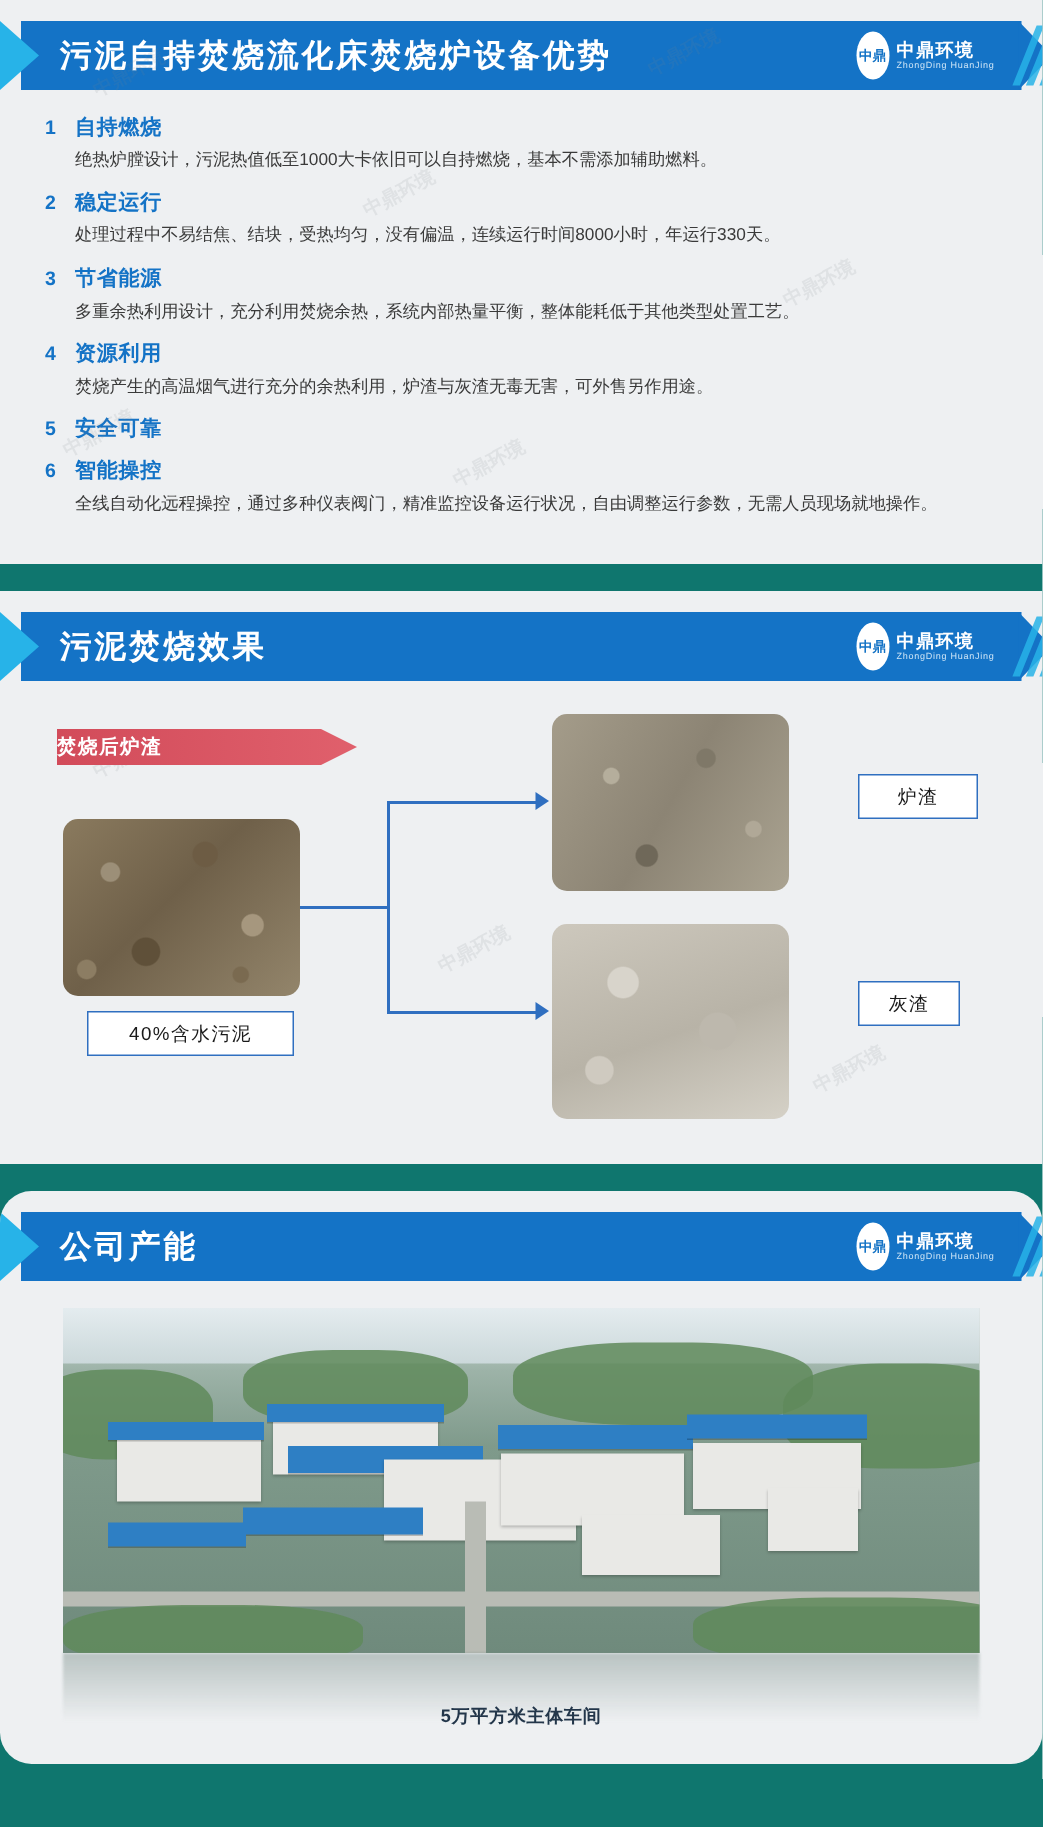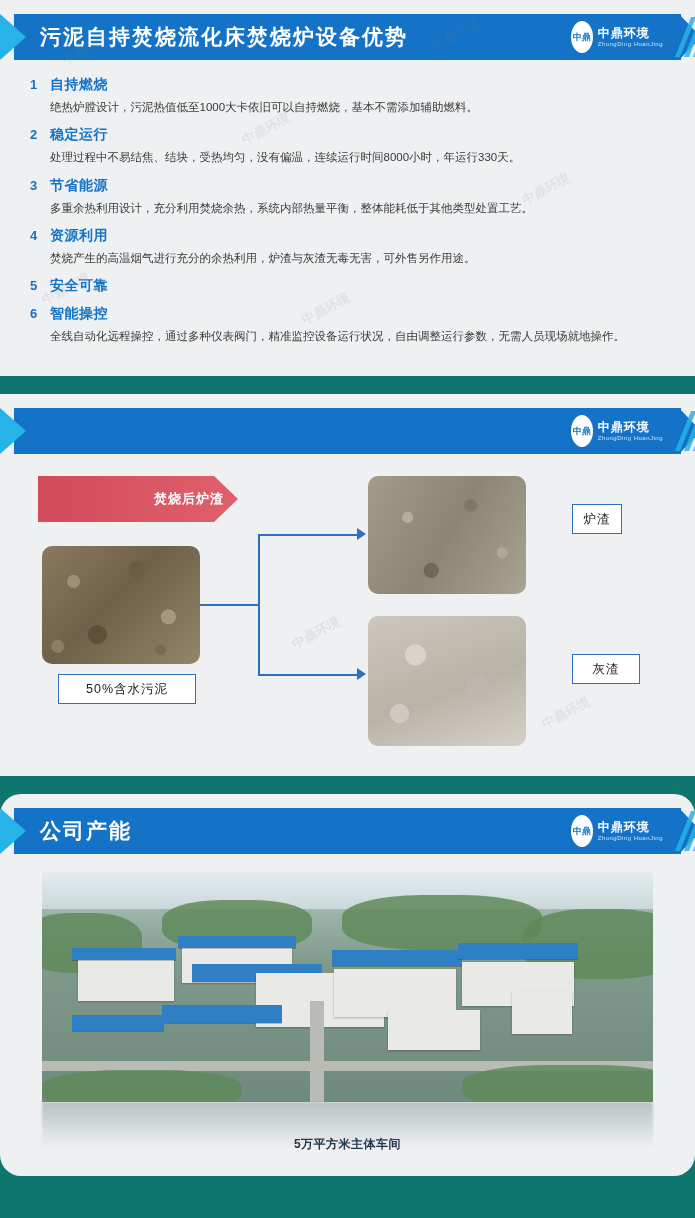--- a/index.html
+++ b/index.html
@@ -127,25 +127,25 @@
     transform: rotate(-28deg);
     pointer-events: none;
     white-space: nowrap;
     font-weight: bold;
   }
 
   
   .eff-body { position: relative; height: 320px; }
   .red-arrow {
     position: absolute;
-    left: 38px; top: 22px;
-    width: 200px; height: 46px;
+    left: 38px; top: 32px;
+    width: 200px; height: 24px;
     background: linear-gradient(90deg,#d24b5a 0%, #e0606c 100%);
     clip-path: polygon(0 0, 88% 0, 100% 50%, 88% 100%, 0 100%);
-    display: flex; align-items: center; justify-content: flex-end;
+    display: flex; align-items: center; justify-content: flex-start;
   }
   .red-arrow span {
     color: #ffffff; font-size: 13px; font-weight: bold; letter-spacing: 1px;
     margin-right: 14px;
   }
   .photo {
     position: absolute;
     border-radius: 10px;
     overflow: hidden;
     background: #8a8274;
@@ -181,21 +181,21 @@
   .label-box {
     position: absolute;
     border: 1px solid #2f6fc0;
     background: #ffffff;
     color: #1a1a1a;
     font-size: 12.5px;
     display: flex; align-items: center; justify-content: center;
     letter-spacing: 1px;
   }
   .lb-sludge { left: 58px; top: 220px; width: 138px; height: 30px; }
-  .lb-slag   { left: 572px; top: 50px; width: 50px; height: 30px; }
+  .lb-slag   { left: 572px; top: 62px; width: 80px; height: 30px; }
   .lb-ash    { left: 572px; top: 200px; width: 68px; height: 30px; }
   .conn { position: absolute; background: #2f6fc0; }
   .tri {
     position: absolute;
     width: 0; height: 0;
     border-top: 6px solid transparent;
     border-bottom: 6px solid transparent;
     border-left: 9px solid #2f6fc0;
   }
 
@@ -326,20 +326,21 @@
           <span class="adv-title">智能操控</span>
         </div>
         <div class="adv-desc">全线自动化远程操控，通过多种仪表阀门，精准监控设备运行状况，自由调整运行参数，无需人员现场就地操作。</div>
       </div>
     </div>
   </section>
 
   <section class="slide" style="height:382px;">
     <div class="hdr">
       <div class="hdr-arrow-left"></div>
+      <div class="hdr-title">污泥焚烧效果</div>
       <div class="hdr-arrow-right"></div>
       <div class="hdr-stripes">
           <i></i>
           <i></i>
           <i></i>
         </div>
       <div class="logo">
         <div class="logo-mark">中鼎</div>
         <div class="logo-txt">
           <span class="logo-cn">中鼎环境</span>
@@ -361,21 +362,21 @@
       <div class="photo ph-slag"></div>
       <div class="photo ph-ash"></div>
 
       <div class="conn" style="left:200px; top:150px; width:60px; height:2px;"></div>
       <div class="conn" style="left:258px; top:80px; width:2px; height:142px;"></div>
       <div class="conn" style="left:258px; top:80px; width:100px; height:2px;"></div>
       <div class="conn" style="left:258px; top:220px; width:100px; height:2px;"></div>
       <div class="tri" style="left:357px; top:74px;"></div>
       <div class="tri" style="left:357px; top:214px;"></div>
 
-      <div class="label-box lb-sludge">50%含水污泥</div>
+      <div class="label-box lb-sludge">40%含水污泥</div>
       <div class="label-box lb-slag">炉渣</div>
       <div class="label-box lb-ash">灰渣</div>
     </div>
   </section>
 
   <section class="slide" style="height:382px;border-radius:21px;">
     <div class="hdr">
       <div class="hdr-arrow-left"></div>
       <div class="hdr-title">公司产能</div>
       <div class="hdr-arrow-right"></div>

